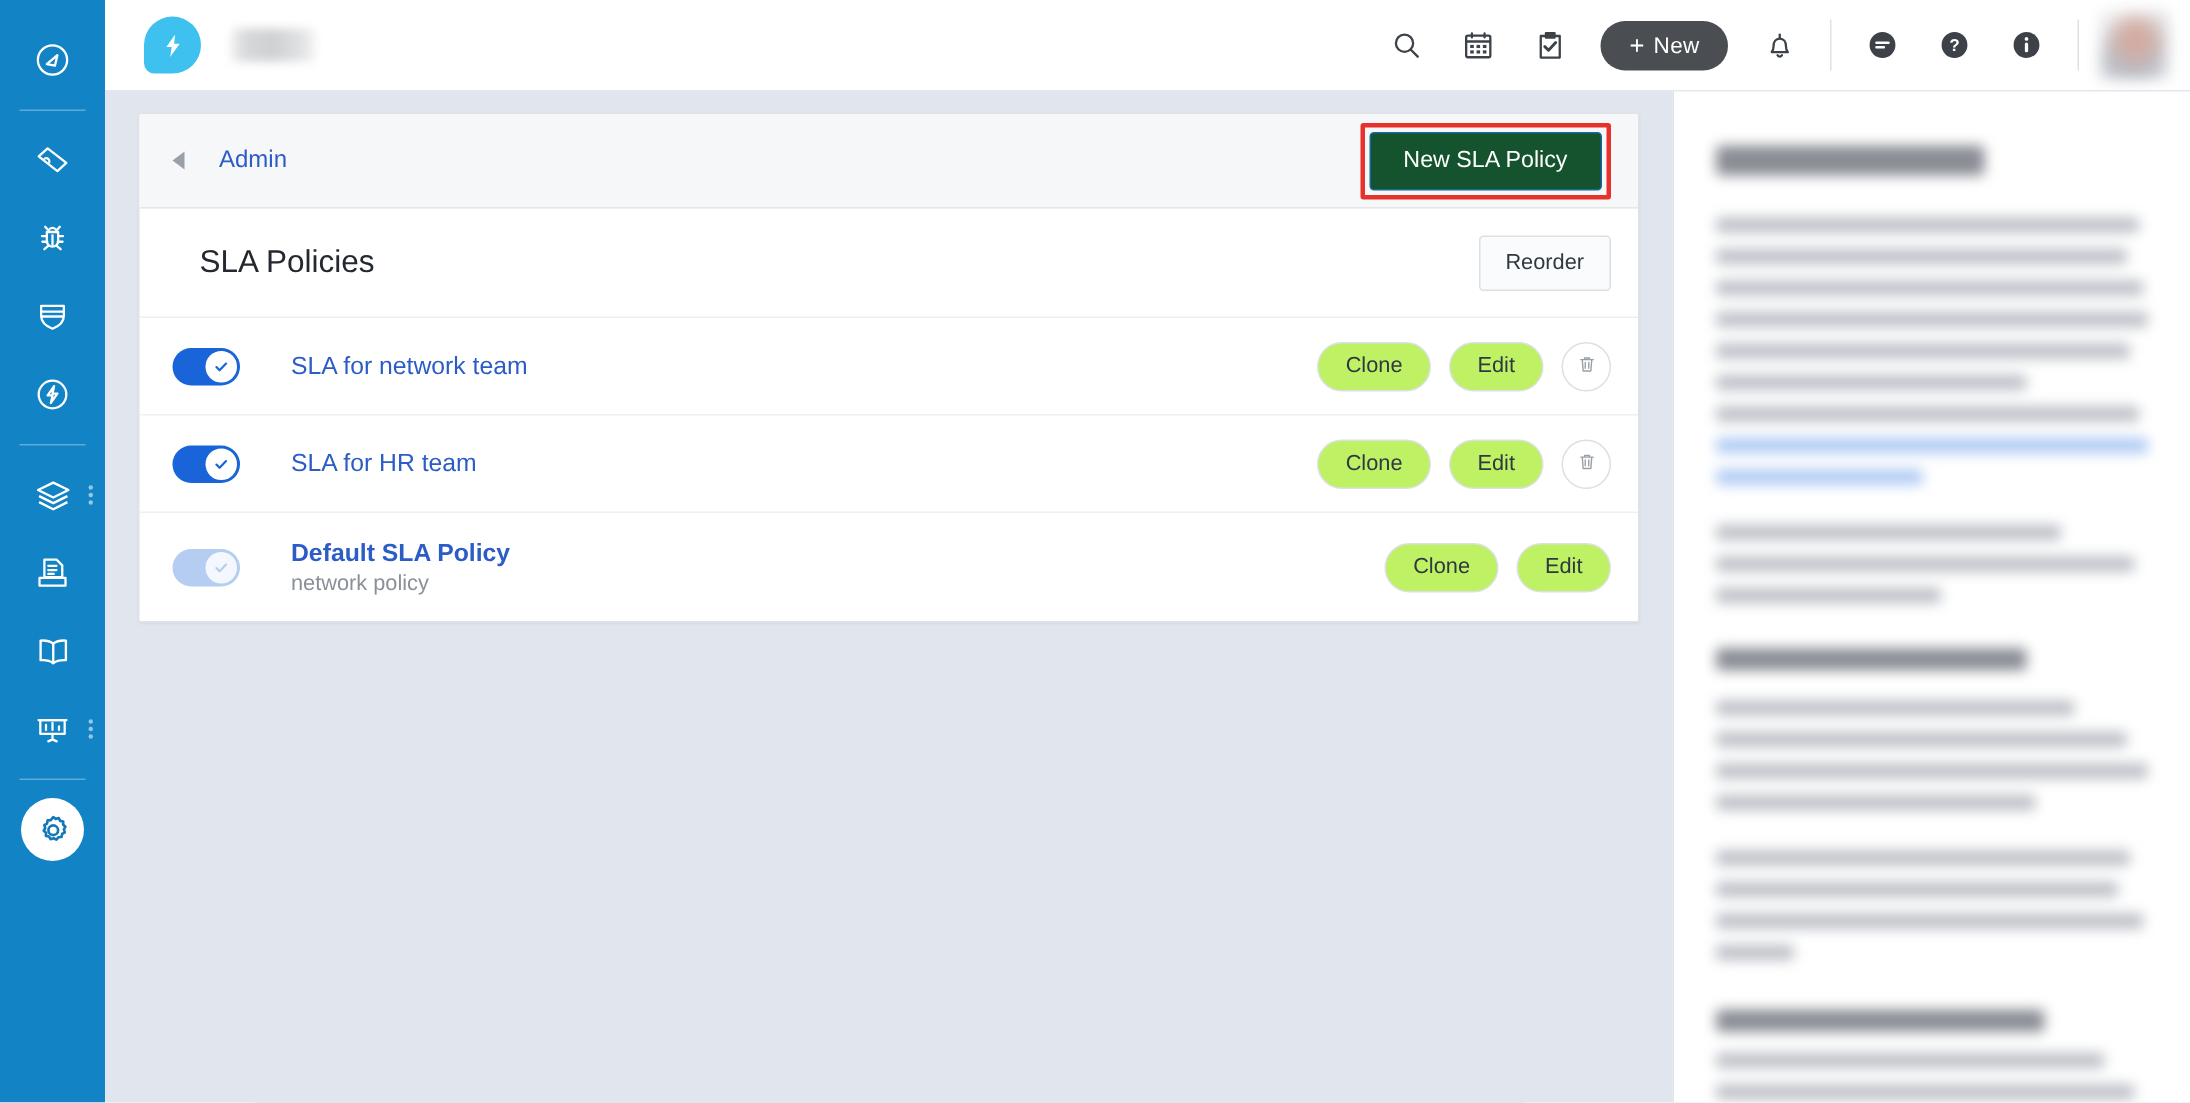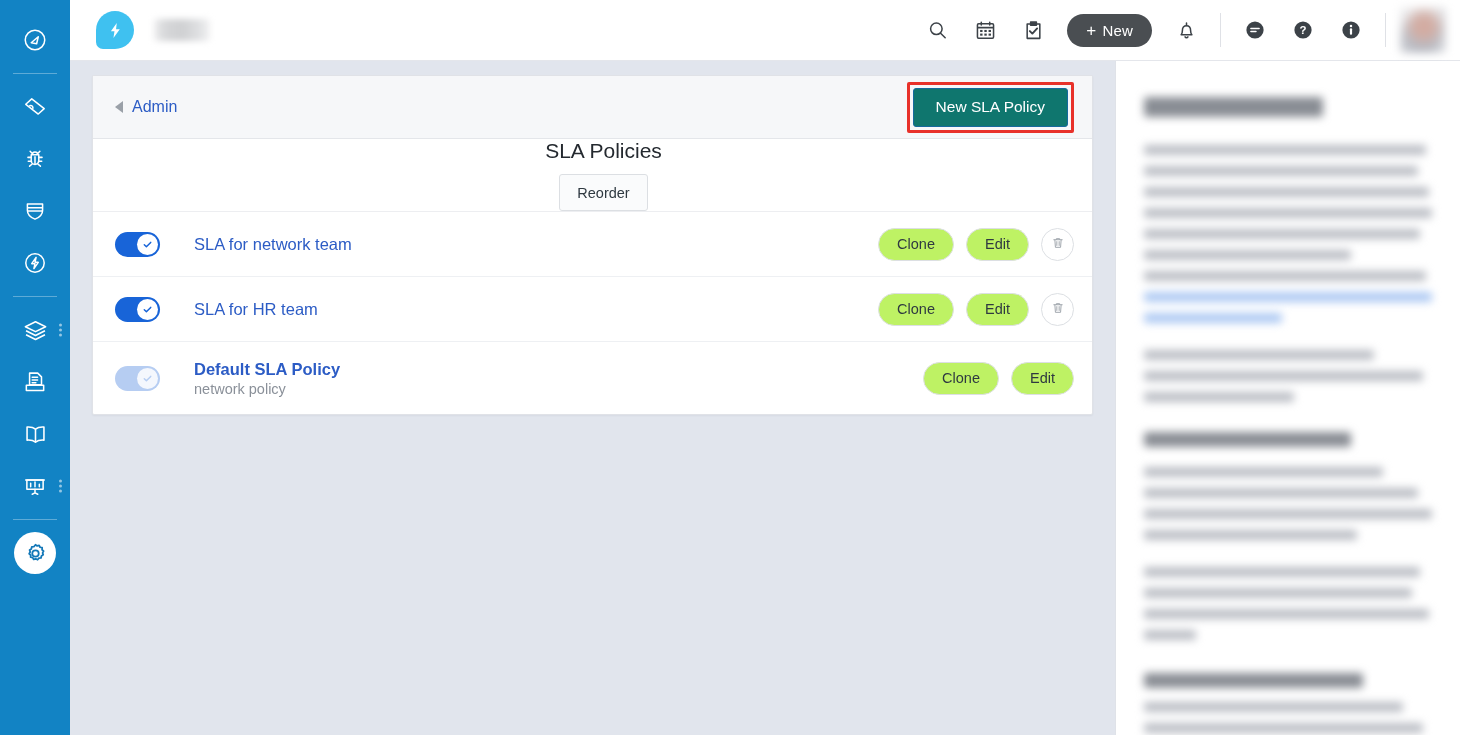--- a/index.html
+++ b/index.html
@@ -109,55 +109,54 @@
   }
 
   
   .crumbbar {
     height: 63px; background: #f6f7f9;
     border-bottom: 1px solid #e4e6ea;
     display: flex; align-items: center;
     padding: 0 18px 0 22px;
     position: relative;
   }
-  .crumb-link { display: flex; align-items: center; gap: 9px; cursor: pointer; }
+  .crumb-link { display: flex; align-items: center; gap: 23px; cursor: pointer; }
   .crumb-caret {
     width: 0; height: 0;
     border-top: 6px solid transparent; border-bottom: 6px solid transparent;
     border-right: 8px solid #9aa0a8;
   }
   .crumb-text { color: #2c5cc5; font-size: 16px; }
   .crumb-spacer { flex: 1 1 auto; }
 
   .hl-wrap { position: relative; padding: 6px; }
   .hl-box {
     position: absolute; inset: 0;
     border: 3px solid #e8312a;
     border-radius: 2px;
     pointer-events: none;
   }
   .primary-btn {
     height: 39px; padding: 0 22px;
-    background: #0f766e; color: #ffffff;
+    background: #14532d; color: #ffffff;
     border: 1px solid #15699e;
     border-radius: 3px;
     font-size: 15.5px;
     display: flex; align-items: center; justify-content: center;
     cursor: pointer;
     white-space: nowrap;
     font-family: "Liberation Sans", sans-serif;
   }
 
   
   .sec-head {
     height: 73px;
     display: flex; align-items: center;
     padding: 0 18px 0 40px;
     border-bottom: 1px solid #edeef1;
-    flex-direction: column;
   }
   .sec-title { font-size: 21px; color: #24292f; font-weight: 400; }
   .sec-spacer { flex: 1 1 auto; }
   .ghost-btn {
     height: 37px; padding: 0 17px;
     background: #fafbfc; color: #2f3941;
     border: 1px solid #dcdfe3; border-radius: 3px;
     font-size: 14.5px; cursor: pointer;
     display: flex; align-items: center;
     font-family: "Liberation Sans", sans-serif;

